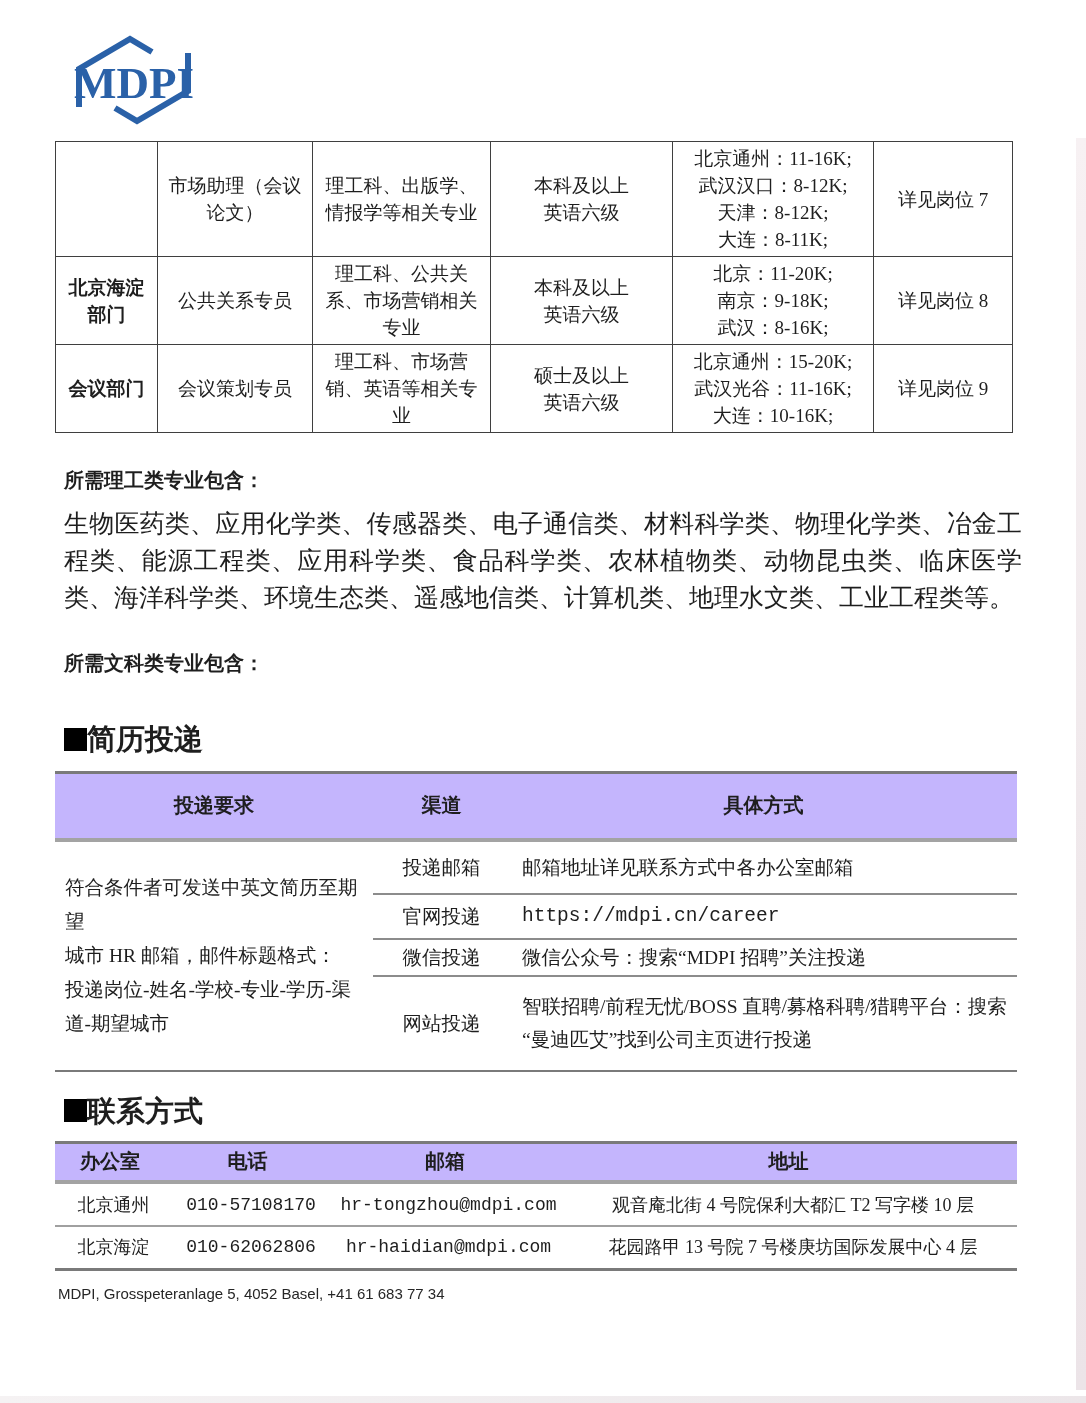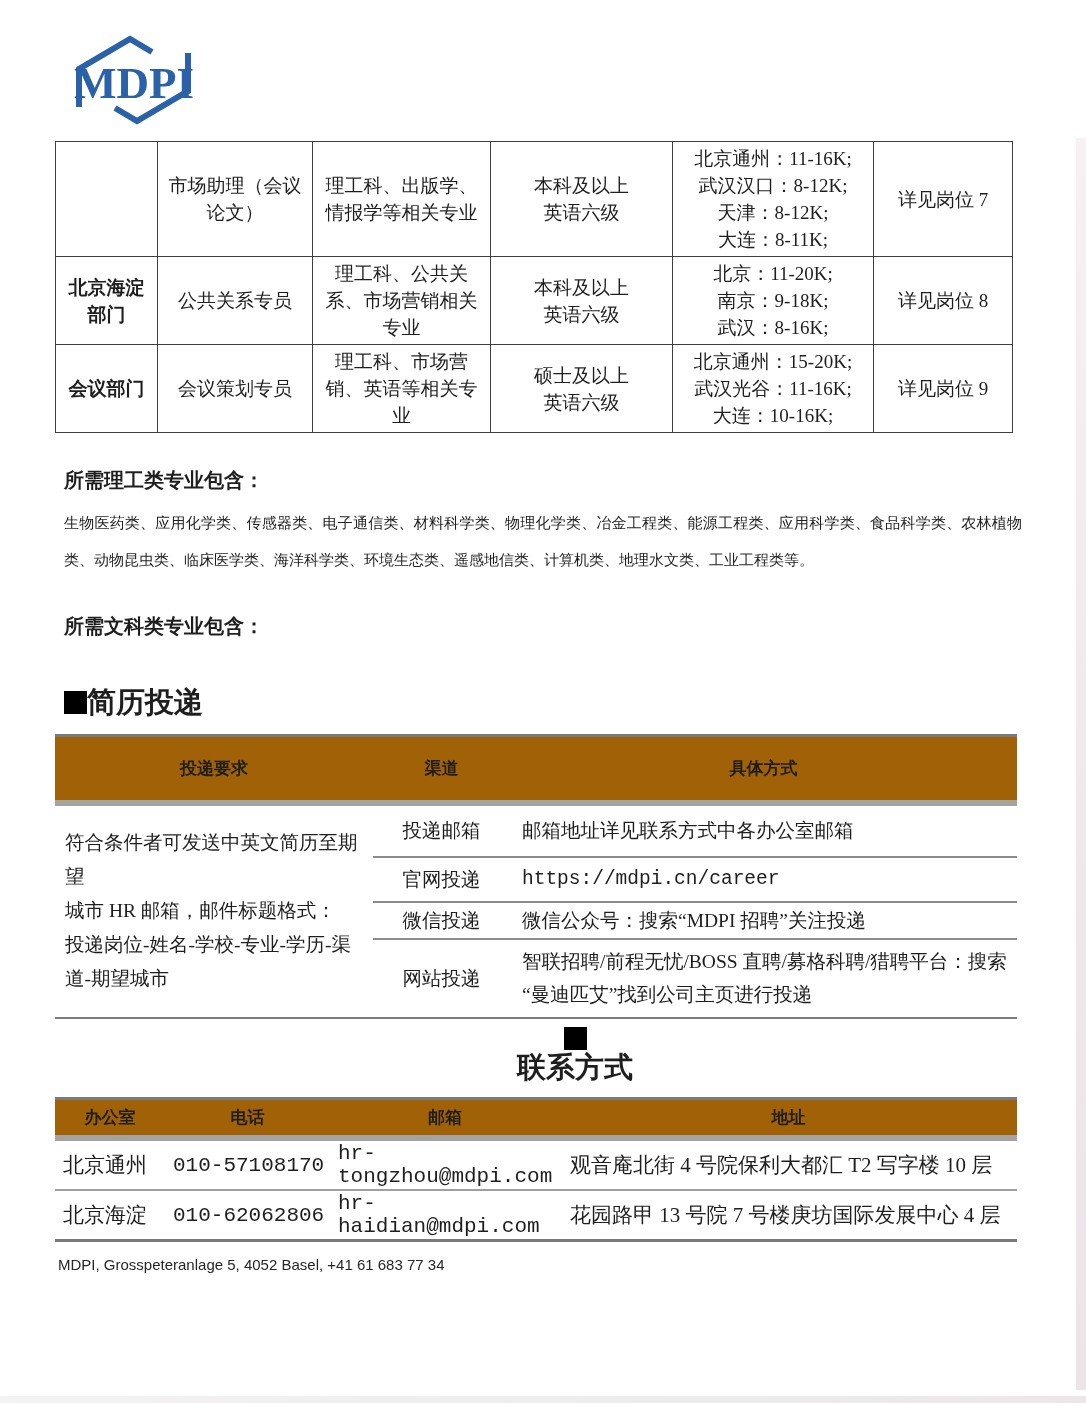--- a/index.html
+++ b/index.html
@@ -48,83 +48,83 @@
   
   .sec-label {
     margin: 34px 0 0 64px;
     font-size: 20px;
     font-weight: bold;
     line-height: 26px;
   }
   .sec-para {
     margin: 12px 6px 0 64px;
     width: 958px;
-    font-size: 15px;
+    font-size: 25px;
     line-height: 37px;
     text-align: justify;
   }
 
   
   .heading {
     margin: 46px 0 0 64px;
     display: flex;
     align-items: center;
     font-size: 29px;
     font-weight: bold;
     line-height: 34px;
   }
   .heading .square { width: 23px; height: 23px; background: #000; flex: 0 0 auto; }
-  .heading.h2 { margin-top: 8px; flex-direction: column; }
+  .heading.h2 { margin-top: 22px; }
 
   
   table.t2 {
     margin: 15px 0 0 55px;
     width: 962px;
     border-collapse: collapse;
     table-layout: fixed;
   }
   table.t2 thead th, table.t3 thead th {
-    background: #a16207;
+    background: #c4b5fd;
     border-top: 3px solid #7a7a7a;
-    border-bottom: 6px solid #a3a3a3;
-    font-size: 17px;
+    border-bottom: 4px solid #a3a3a3;
+    font-size: 20px;
     font-weight: bold;
     text-align: center;
     vertical-align: middle;
   }
   table.t2 thead tr { height: 67px; }
   table.t2 td { vertical-align: middle; font-size: 19.5px; }
   table.t2 td.req-cell {
     text-align: left;
     padding-left: 10px;
     line-height: 34px;
     white-space: pre-line;
     border-bottom: 2px solid #7a7a7a;
   }
   table.t2 td.chan { text-align: center; }
   table.t2 td.how { text-align: left; padding-left: 12px; line-height: 33px; white-space: pre-line; }
   table.t2 tbody tr.c1 { height: 54px; }
   table.t2 tbody tr.c2 { height: 45px; }
   table.t2 tbody tr.c3 { height: 36px; }
-  table.t2 tbody tr.c4 { height: 79px; }
+  table.t2 tbody tr.c4 { height: 95px; }
   table.t2 tbody tr:not(.c4) td.chan,
   table.t2 tbody tr:not(.c4) td.how { border-bottom: 2px solid #8c8c8c; }
   table.t2 tbody tr.c4 td { border-bottom: 2px solid #7a7a7a; }
 
   .mono { font-family: "Liberation Mono", monospace; font-size: 16px; }
 
   
   table.t3 {
     margin: 13px 0 0 55px;
     width: 962px;
     border-collapse: collapse;
     table-layout: fixed;
   }
   table.t3 thead tr { height: 40px; }
-  table.t3 td { vertical-align: middle; font-size: 21px; text-align: left; }
+  table.t3 td { vertical-align: middle; font-size: 18px; text-align: center; }
   table.t3 tbody tr.o1 { height: 44px; }
   table.t3 tbody tr.o2 { height: 43px; }
   table.t3 tbody tr.o1 td { border-bottom: 2px solid #a0a0a0; }
   table.t3 tbody tr.o2 td { border-bottom: 3px solid #7a7a7a; }
   table.t3 td.office { padding-left: 8px; }
   table.t3 td.phone, table.t3 td.email { padding-left: 8px; }
   table.t3 td.addr { padding-left: 10px; }
 
   
   .footer {

